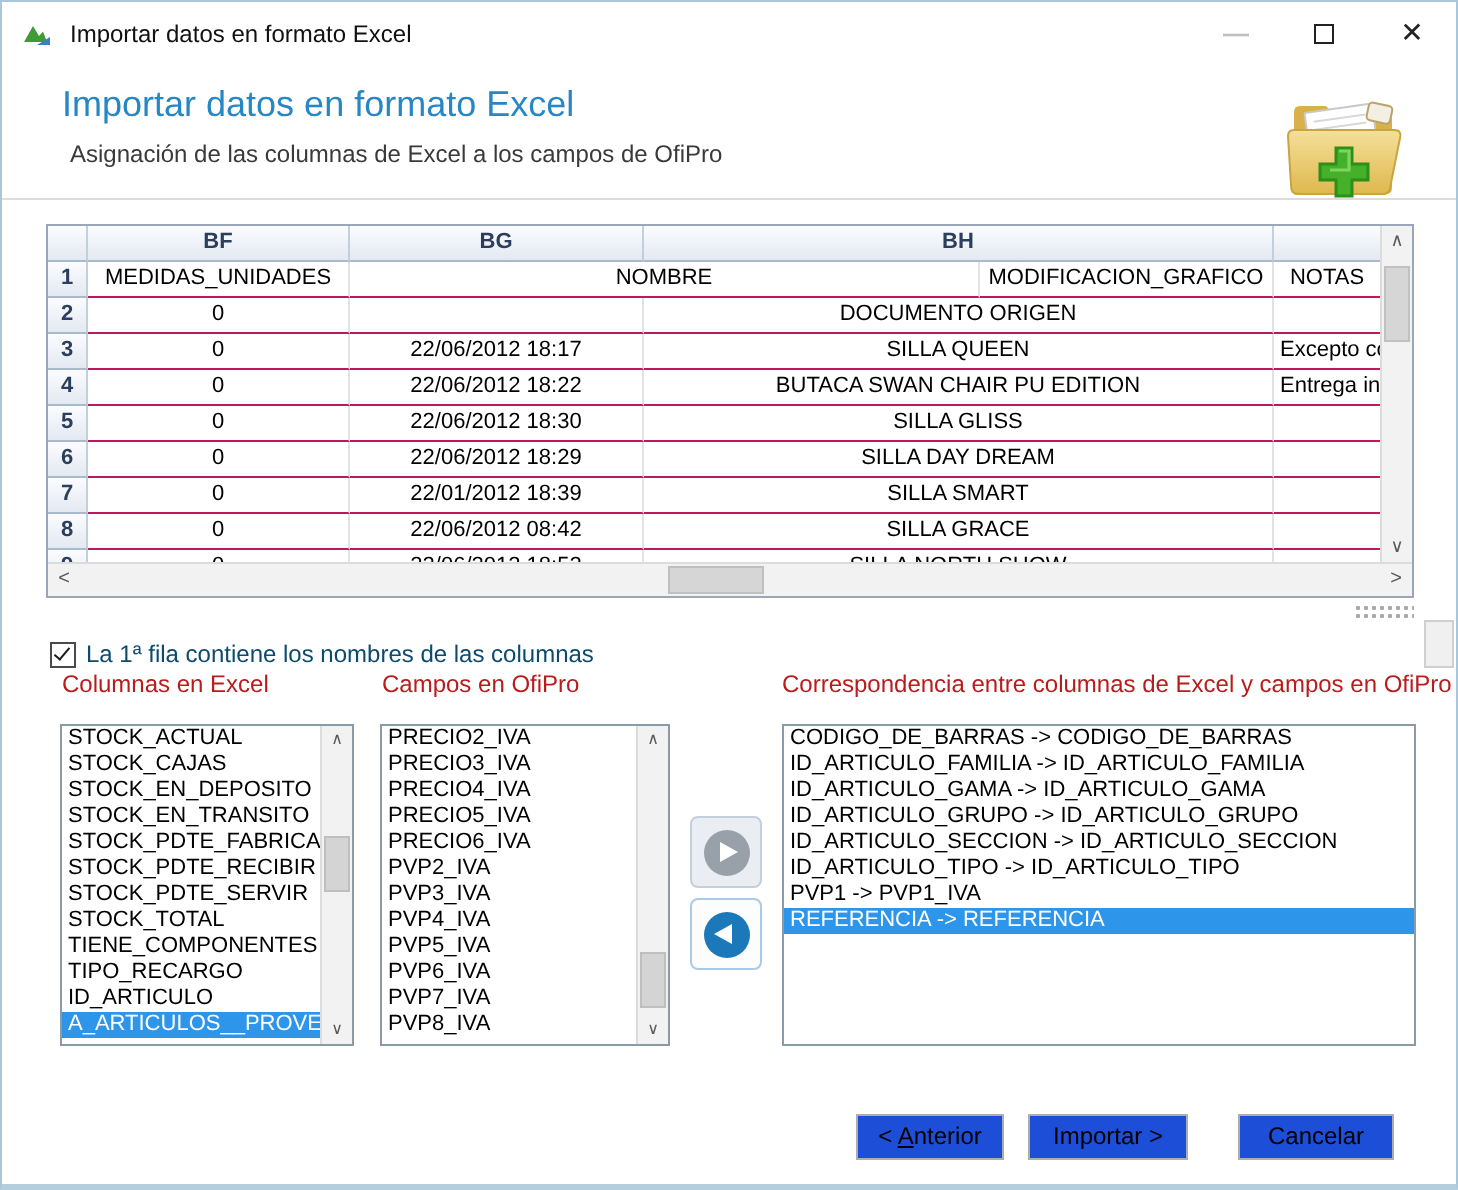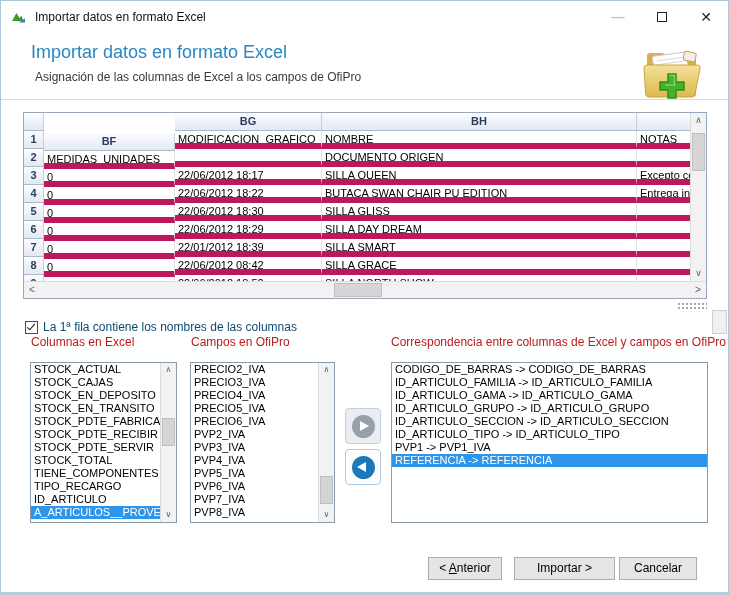--- a/index.html
+++ b/index.html
@@ -26,28 +26,28 @@
   .header .h-title { position:absolute; left:30px; top:10px; font-size:18px; color:#2787c5; }
   .header .h-sub   { position:absolute; left:34px; top:38px; font-size:12px; color:#3a3a3a; }
   .folder-icon { position:absolute; left:640px; top:16px; width:64px; height:58px; z-index:5; }
 
   
   .grid { position:absolute; left:22px; top:111px; width:684px; height:187px; border:1px solid #9aa7b8; background:#fff; }
   .grid-inner { position:absolute; top:0; left:0; right:16px; bottom:17px; overflow:hidden; }
   .grid-row, .grid-headrow { display:flex; height:18px; width:100%; }
   .grid-row.partial { height:6px; overflow:hidden; }
   .gc { height:18px; font-size:11px; line-height:17px; padding:0 3px; white-space:nowrap; overflow:hidden;
-        border-right:1px solid #e2e2e2; border-bottom:6px solid #be185d; color:#000; }
+        border-right:1px solid #e2e2e2; border-bottom:1px solid #be185d; color:#000;text-align:center; }
   .gc.rownum, .ghead .gc {
     background:linear-gradient(to bottom,#fbfcfe 0%,#e3e9f2 100%);
     border-right:1px solid #c4cfdc; border-bottom:1px solid #a9bacd;
     color:#2c3e5d; font-weight:bold; text-align:center;
   }
   .gc.rownum { width:20px; flex:0 0 20px; }
-  .gc.c0 { width:131px; flex:0 0 131px;margin-top:20px; }
+  .gc.c0 { width:131px; flex:0 0 131px; }
   .gc.c1 { width:147px; flex:0 0 147px; }
   .gc.c2 { width:315px; flex:0 0 315px; }
   .gc.c3 { flex:1 1 auto; border-right:none; }
 
   
   .vscroll { position:absolute; top:0; right:0; bottom:17px; width:16px; background:#f2f2f2; border-left:1px solid #dcdcdc; }
   .vscroll .arr { position:absolute; left:0; width:15px; height:15px; text-align:center; font-size:9px; color:#5a5a5a; line-height:15px; }
   .vscroll .arr.up { top:0; } .vscroll .arr.down { bottom:0; }
   .vscroll .thumb { position:absolute; left:1px; width:13px; top:20px; height:38px; background:#d6d6d6; border:1px solid #c0c0c0; }
   .hscroll { position:absolute; left:0; right:0; bottom:0; height:17px; background:#f2f2f2; border-top:1px solid #dcdcdc; }
@@ -86,24 +86,24 @@
   .xfer { position:absolute; left:344px; width:36px; height:36px; border-radius:4px;
           display:flex; align-items:center; justify-content:center; }
   .xfer.to-right { top:407px; background:#eaedf1; border:1px solid #c3cfdc; }
   .xfer.to-left  { top:448px; background:#fdfdfd; border:1px solid #a9cbe8; }
   .circ { width:23px; height:23px; border-radius:50%; display:flex; align-items:center; justify-content:center; }
   .circ.gray { background:#98a1aa; } .circ.blue { background:#1b79ba; }
   .tri-right { width:0; height:0; border-left:9px solid #fff; border-top:5.5px solid transparent; border-bottom:5.5px solid transparent; margin-left:3px; }
   .tri-left  { width:0; height:0; border-right:9px solid #fff; border-top:5.5px solid transparent; border-bottom:5.5px solid transparent; margin-right:3px; }
 
   
-  .footer-btn { position:absolute; top:556px; height:23px; background:#e5e5e5; border:1px solid #adadad;
+  .footer-btn { position:absolute; top:556px; height:23px; background:#1d4ed8; border:1px solid #adadad;
     font-size:12px; color:#000; text-align:center; line-height:21px; font-family:inherit; }
   .btn-back   { left:427px; width:74px; }
-  .btn-import { left:513px; width:101px; }
+  .btn-import { left:513px; width:80px; }
   .btn-cancel { left:618px; width:78px; }
 </style>
 </head>
 <body>
 
 <div class="window">
 
   <div class="titlebar">
     <svg class="app-icon" viewBox="0 0 16 16">
       <polygon points="2,12 6.5,4 9.5,9 11.5,6.8 13.5,12" fill="#3f9c35"></polygon>
@@ -153,22 +153,22 @@
         <div class="gc rownum"></div>
         <div class="gc c0">BF</div>
         <div class="gc c1">BG</div>
         <div class="gc c2">BH</div>
         <div class="gc c3"></div>
       </div>
       <div id="grid-rows">
           <div class="grid-row">
             <div class="gc rownum">1</div>
             <div class="gc c0">MEDIDAS_UNIDADES</div>
+            <div class="gc c2">NOMBRE</div>
             <div class="gc c1">MODIFICACION_GRAFICO</div>
-            <div class="gc c2">NOMBRE</div>
             <div class="gc c3">NOTAS</div>
           </div>
           <div class="grid-row">
             <div class="gc rownum">2</div>
             <div class="gc c0">0</div>
             <div class="gc c1"></div>
             <div class="gc c2">DOCUMENTO ORIGEN</div>
             <div class="gc c3"></div>
           </div>
           <div class="grid-row">

